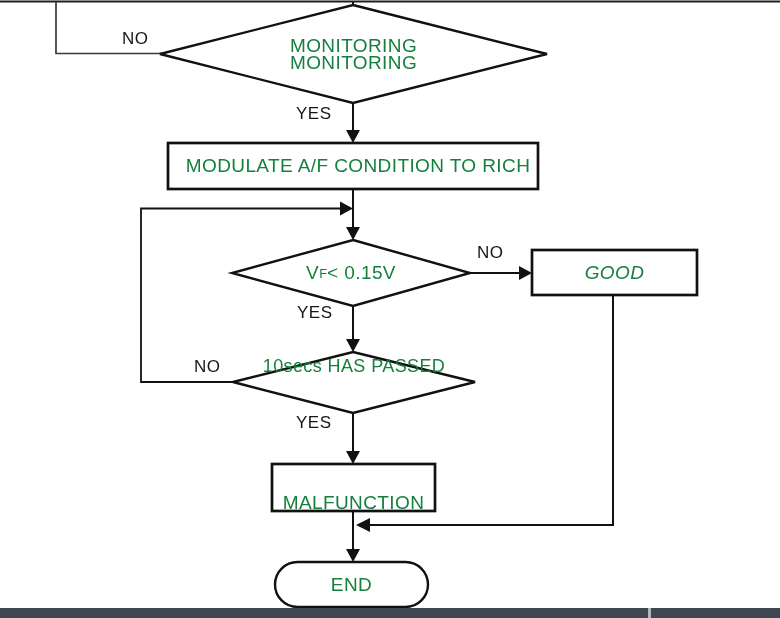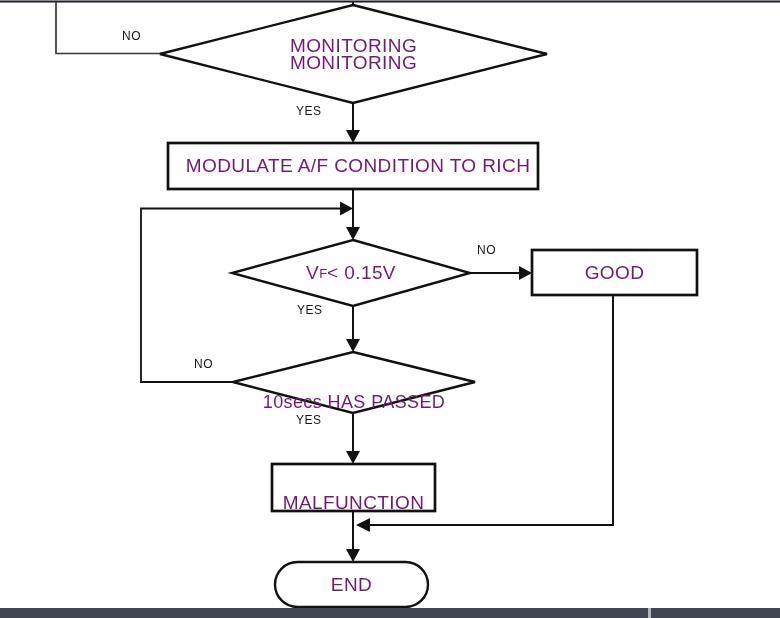--- a/index.html
+++ b/index.html
@@ -10,33 +10,33 @@
     font-family:"Liberation Sans", sans-serif;
     color:#161616;
     overflow:hidden;
   }
   .stage svg{position:absolute;left:0;top:0;}
   .lbl{
     position:absolute;
     line-height:1;
     white-space:nowrap;
     letter-spacing:0.5px;
-    font-size:12px;
+    font-size:17px;
     color:#161616;
     text-align:right;
   }
   .node-label{
     position:absolute;
     display:flex;
     align-items:center;
     justify-content:center;
     text-align:left;
     font-size:19px;
     letter-spacing:0.4px;
-    color:#701a75;
+    color:#15803d;
   }
   .node-label.small{font-size:18px;}
   .two-line{flex-direction:column;}
   .two-line div{line-height:17px;}
   .sub{font-size:13px;letter-spacing:0;}
   .bottom-bar{
     position:absolute;
     left:0;top:608;
     top:608px;
     width:780px;height:10px;
@@ -102,23 +102,23 @@
   </div>
 
   <div class="node-label" style="left:168px;top:143px;width:380px;height:46px;">MODULATE A/F CONDITION TO RICH</div>
 
   <div class="node-label" style="left:232px;top:240px;width:238px;height:66px;">
       <span>V</span>
       <span class="sub">F</span>
       <span> &lt; 0.15V</span>
     </div>
 
-  <div class="node-label" style="left:532px;top:250px;width:165px;height:45px;">GOOD</div>
+  <div class="node-label" style="left:532px;top:250px;width:165px;height:45px;font-style:italic;">GOOD</div>
 
-  <div class="node-label small" style="left:233px;top:372px;width:242px;height:61px;">10secs HAS PASSED</div>
+  <div class="node-label small" style="left:233px;top:336px;width:242px;height:61px;">10secs HAS PASSED</div>
 
   <div class="node-label" style="left:272px;top:479px;width:163px;height:47px;">MALFUNCTION</div>
 
   <div class="node-label" style="left:275px;top:562px;width:153px;height:45px;border-radius:7px;">END</div>
 
   <div class="lbl" style="left:122px;top:30px;">NO</div>
   <div class="lbl" style="left:296px;top:105px;">YES</div>
   <div class="lbl" style="left:477px;top:244px;">NO</div>
   <div class="lbl" style="left:297px;top:304px;">YES</div>
   <div class="lbl" style="left:194px;top:358px;">NO</div>

